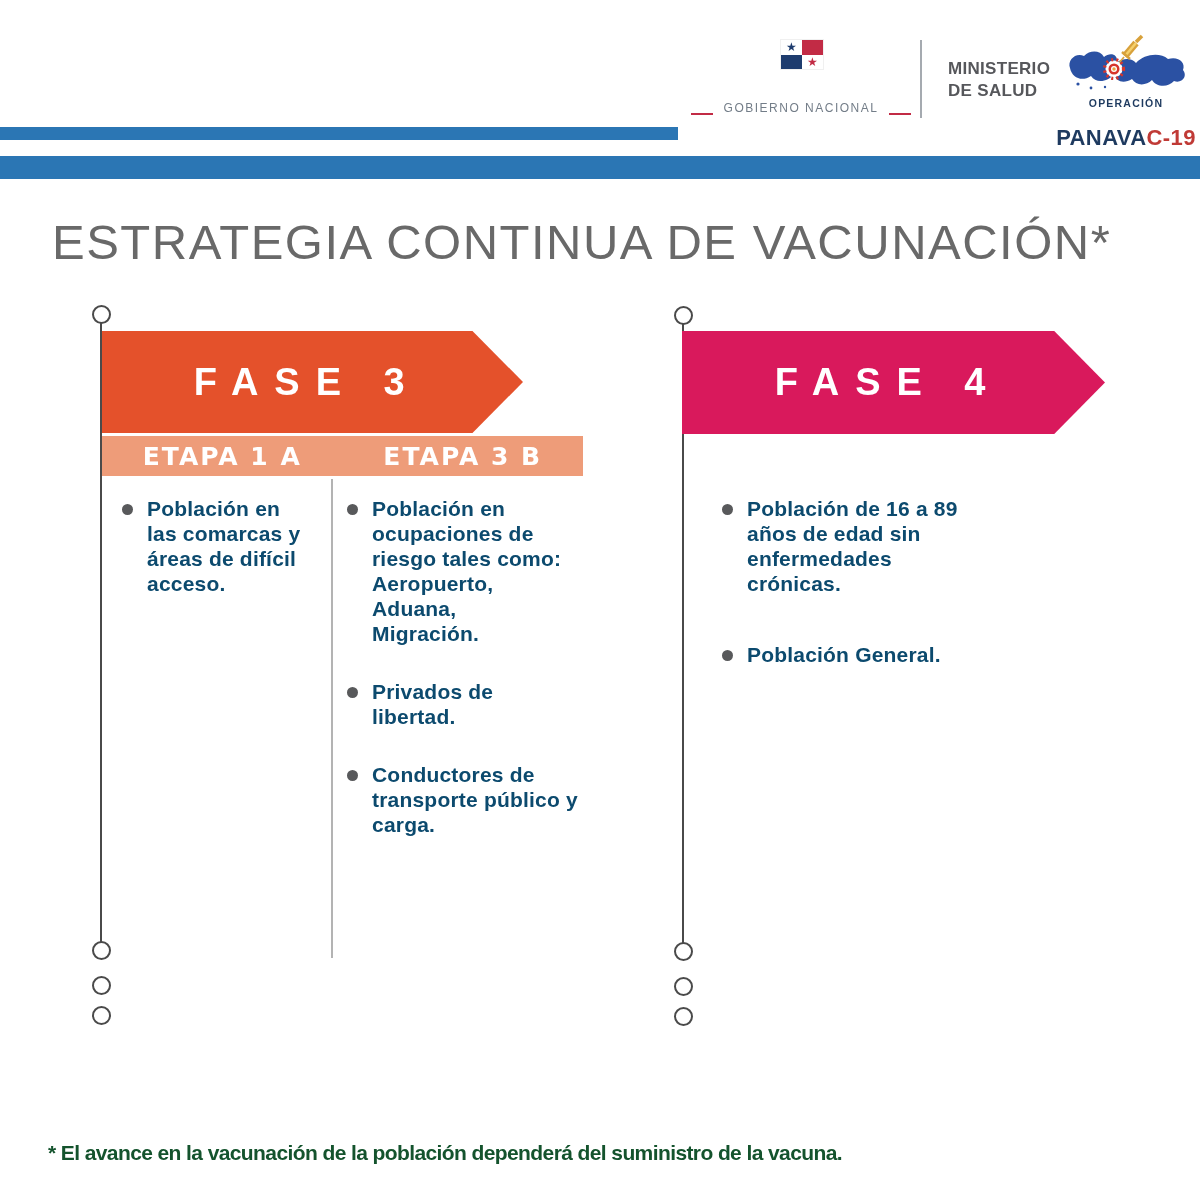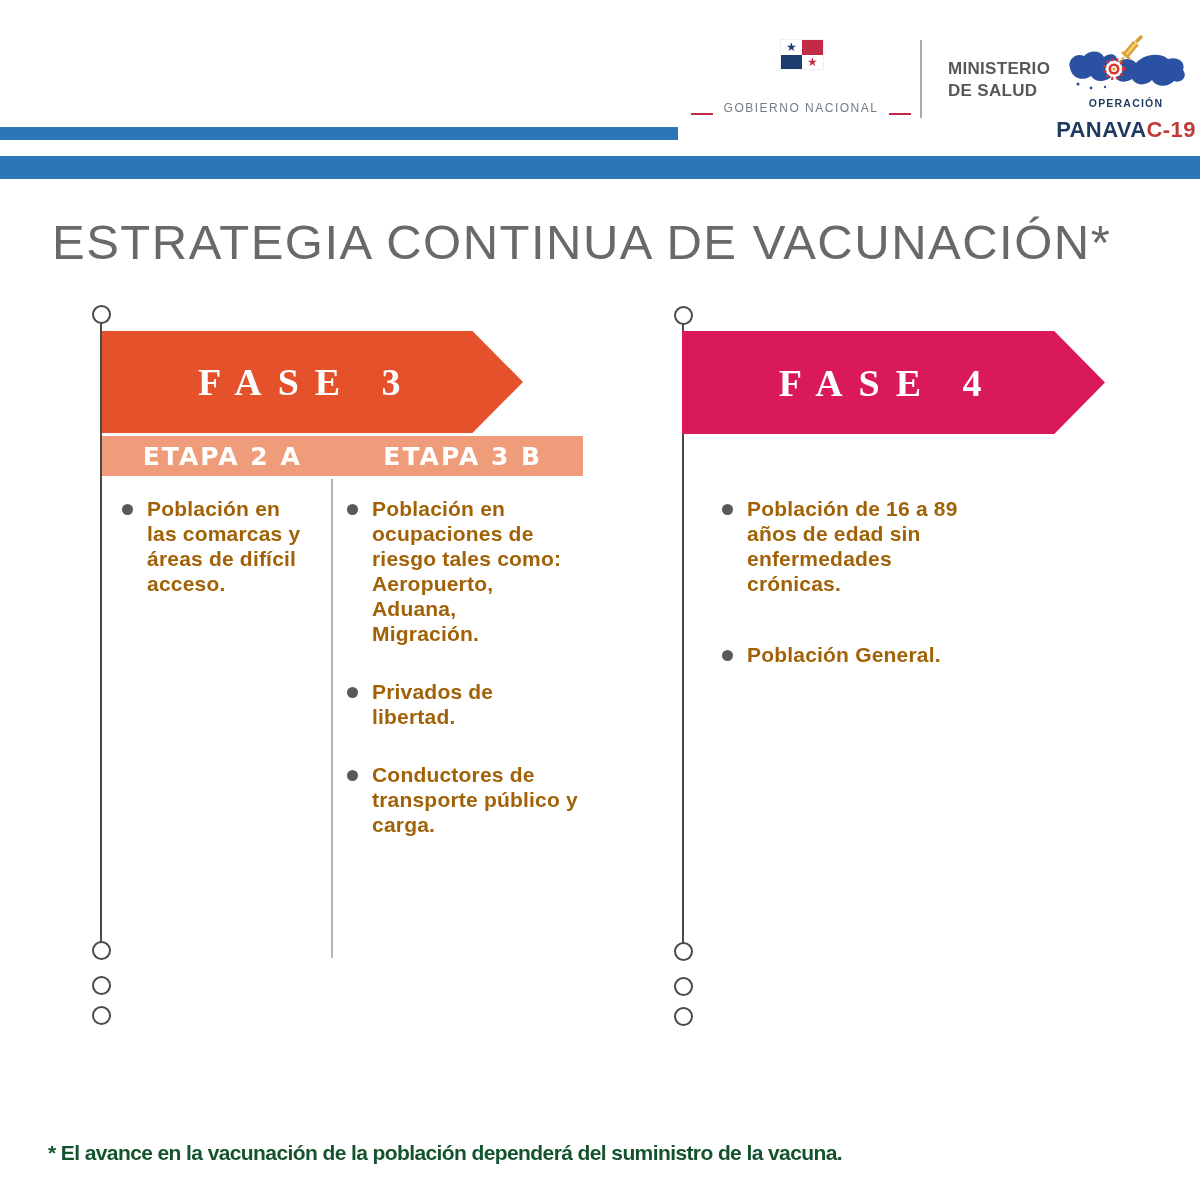--- a/index.html
+++ b/index.html
@@ -27,21 +27,21 @@
 
   .header-divider { position:absolute; left:920px; top:40px; width:2px; height:78px; background:#A5AAB0; }
 
   .ministry { position:absolute; left:948px; top:58px; font-weight:700; font-size:17px;
               line-height:22px; color:#56575B; letter-spacing:.3px; white-space:pre-line; }
 
   .logo { position:absolute; left:1052px; top:34px; width:148px; }
   .logo svg { display:block; margin:0 auto; }
   .operacion { text-align:center; font-size:10.5px; font-weight:800; letter-spacing:1.2px;
                color:#1E3A5F; margin-top:1px; }
-  .brand { text-align:center; font-size:22px; font-weight:800; letter-spacing:.4px; margin-top:8px; }
+  .brand { text-align:center; font-size:22px; font-weight:800; letter-spacing:.4px; margin-top:16px; }
   .brand .navy { color:#1E3A5F; }
   .brand .red { color:#C03A36; }
 
   
   .bar-thin  { position:absolute; left:0; top:127px; width:678px; height:13px; background:#2B76B4; }
   .bar-thick { position:absolute; left:0; top:156px; width:1200px; height:23px; background:#2B76B4; }
 
   
   .page-title { position:absolute; left:52px; top:214px; font-size:49px; font-weight:300;
                 color:#696969; letter-spacing:1.5px; white-space:nowrap; }
@@ -56,40 +56,40 @@
   
   .flag { position:absolute; color:#fff; }
   .flag-shape { width:100%; height:100%; clip-path:polygon(0 0, 88% 0, 100% 50%, 88% 100%, 0 100%); }
   .fase3-flag { left:102px; top:331px; width:421px; height:102px; }
   .fase3-flag .flag-shape { background:#E4512B; }
   .fase4-flag { left:682px; top:331px; width:423px; height:103px; }
   .fase4-flag .flag-shape { background:#D9195C; }
   .flag-label { position:absolute; left:0; top:0; width:88%; height:100%;
                 display:flex; align-items:center; justify-content:center;
                 font-size:38px; font-weight:600; letter-spacing:.42em; text-indent:.42em;
-                font-family:Liberation Serif, serif;padding-left:24px; }
+                font-family:Liberation Sans, sans-serif;padding-left:24px; }
 
   .etapa-bar { position:absolute; left:102px; top:436px; width:481px; height:40px;
                background:#EE9C79; display:flex; }
   .etapa-cell { flex:1; display:flex; align-items:center; justify-content:center;
                 color:#fff; font-size:25px; font-weight:800; letter-spacing:2px;
                 font-family:"DejaVu Sans","Liberation Sans",sans-serif; }
 
   .column-divider { position:absolute; left:331px; top:479px; width:2px; height:479px; background:#B3B3B3; }
 
   
   .bullet-list { position:absolute; }
   .list-a  { left:122px; top:496px; width:235px; }
   .list-b  { left:347px; top:496px; width:300px; }
   .list-f4 { left:722px; top:496px; width:330px; }
   .bullet-row { display:flex; align-items:flex-start; }
   .list-b .bullet-row { margin-bottom:33px; }
   .list-f4 .bullet-row { margin-bottom:46px; }
   .dot { width:11px; height:11px; border-radius:50%; background:#58595b; margin:8px 14px 0 0; flex:none; }
-  .bullet-text { font-size:21px; line-height:25px; font-weight:700; color:#a16207;
+  .bullet-text { font-size:21px; line-height:25px; font-weight:700; color:#0c4a6e;
                  letter-spacing:.2px; white-space:pre-line; }
 
   
   .footnote { position:absolute; left:48px; top:1112px; font-size:21px; font-weight:700;
               letter-spacing:-0.6px; color:#14532d; white-space:nowrap;margin-top:29px; }
 </style>
 </head>
 <body>
 
 <div class="canvas">
@@ -151,21 +151,21 @@
   <div class="node" style="left:92px; top:941px;"></div>
   <div class="node" style="left:92px; top:976px;"></div>
   <div class="node" style="left:92px; top:1006px;"></div>
 
   <div class="flag fase3-flag">
     <div class="flag-shape"></div>
     <div class="flag-label">FASE 3</div>
   </div>
 
   <div class="etapa-bar">
-    <div class="etapa-cell">ETAPA 2 A</div>
+    <div class="etapa-cell">ETAPA 1 A</div>
     <div class="etapa-cell">ETAPA 3 B</div>
   </div>
 
   <div class="column-divider"></div>
 
   <div class="bullet-list list-a">
     <div class="bullet-row">
       <span class="dot"></span>
       <span class="bullet-text">Población en
 las comarcas y

